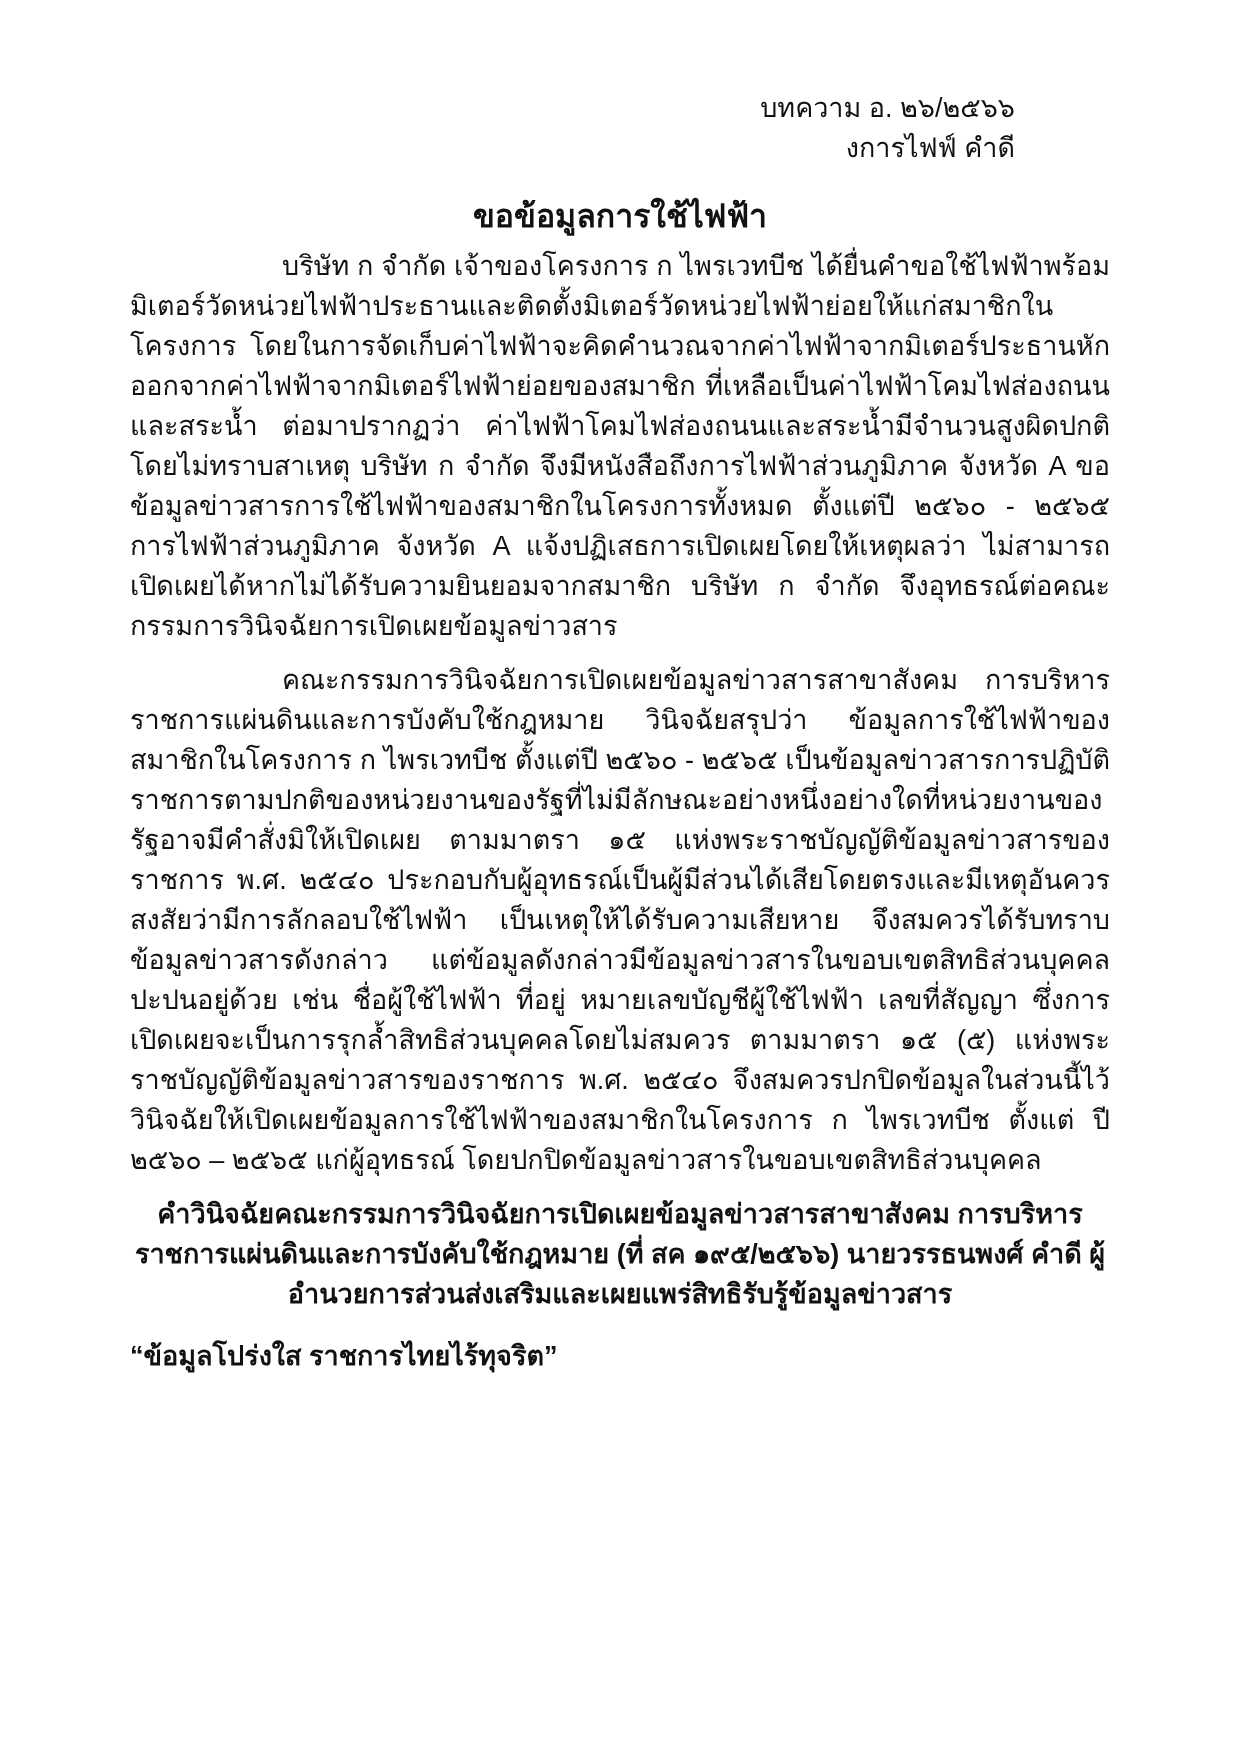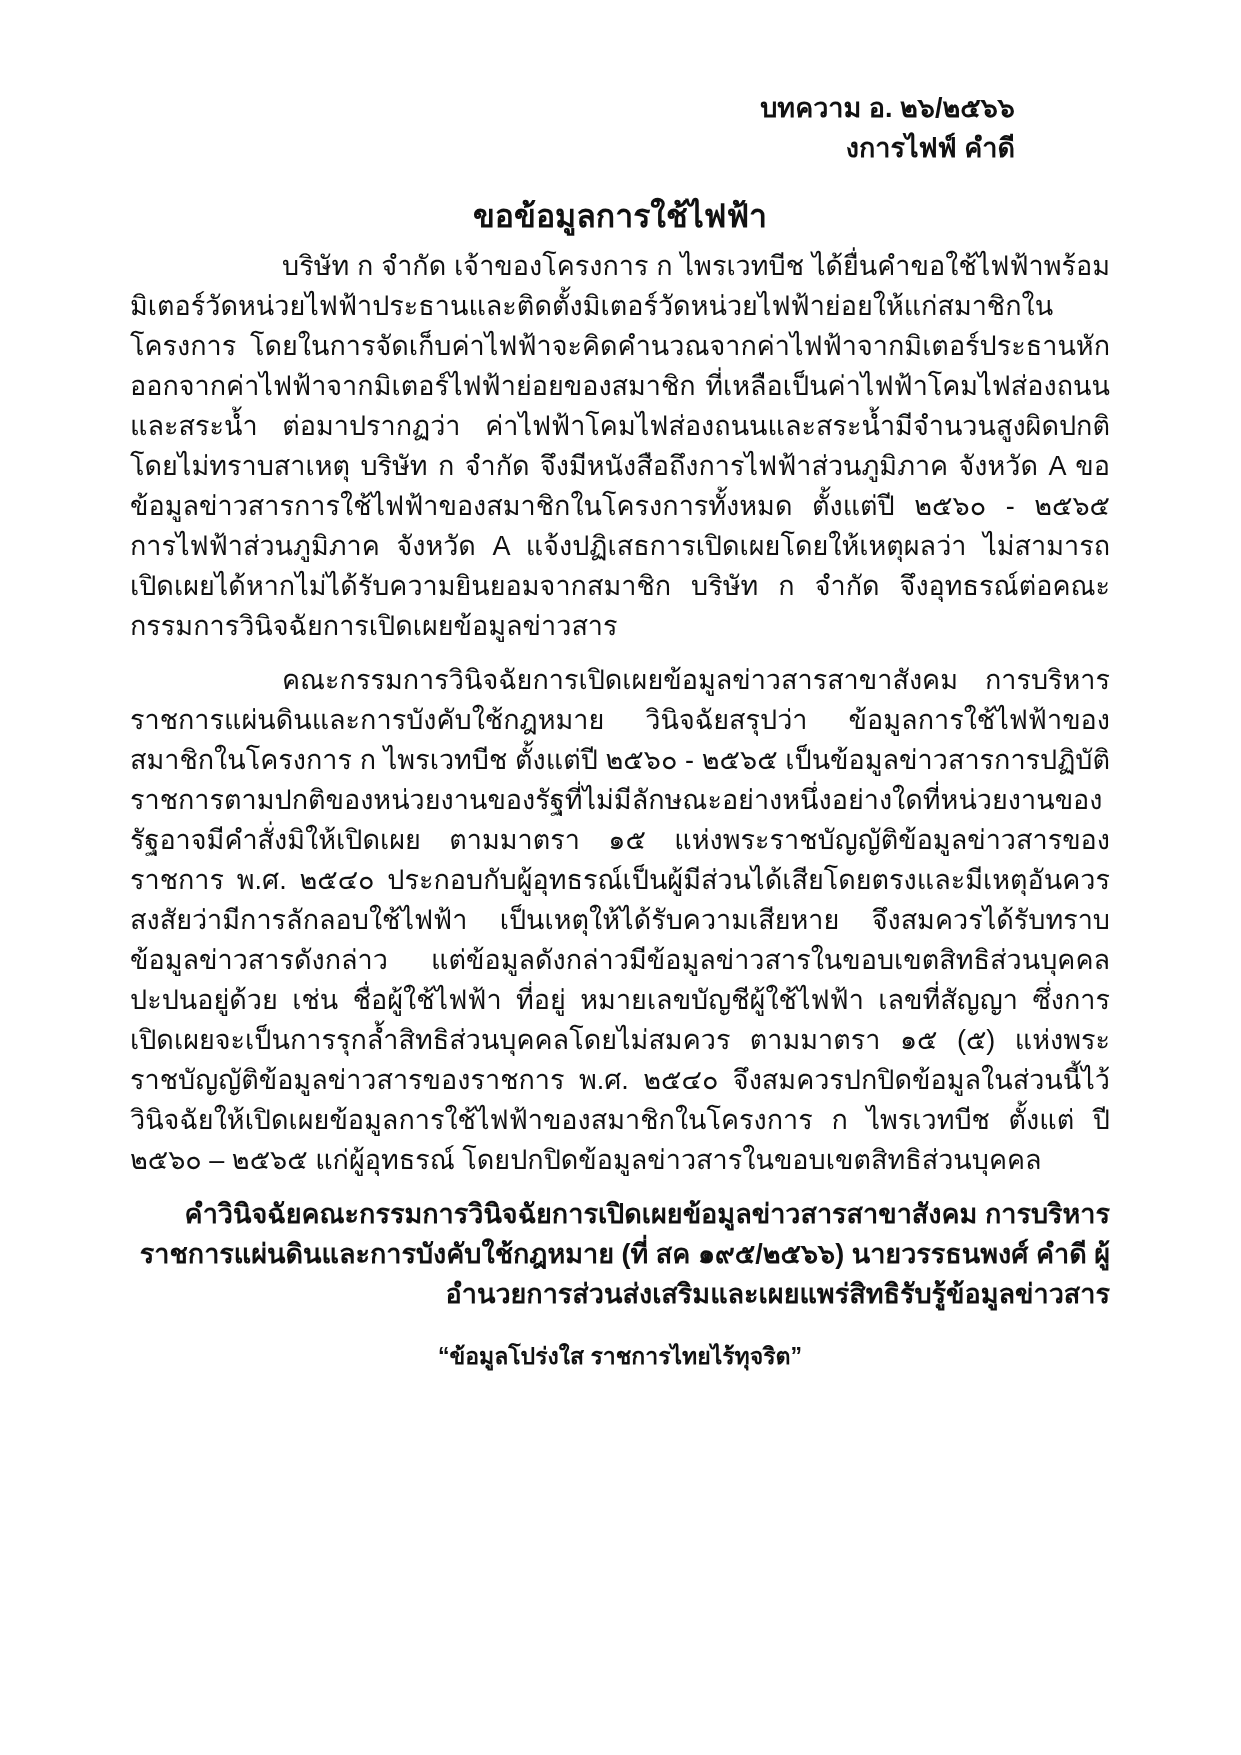--- a/index.html
+++ b/index.html
@@ -19,46 +19,45 @@
     background: #ffffff;
     box-sizing: border-box;
     padding: 88px 131px 0 130px; 
     overflow: hidden;
   }
   .doc-header {
     text-align: right;
     padding-right: 95px;
     font-size: 27px;
     line-height: 40px;
-    font-weight: bold;
   }
   .doc-title {
     margin: 28px 0 10px 0;
     text-align: center;
     font-size: 32px;
     font-weight: bold;
     line-height: 40px;
   }
   p.para {
     margin: 0 0 14px 0;
     font-size: 27px;
     line-height: 40px;
     text-align: justify;
   }
   p.para.indent {
     text-indent: 152px;
   }
   p.para.bold {
     font-weight: bold;
-    text-align: right;
+    text-align: center;
   }
   p.closing-quote {
     margin: 22px 0 0 0;
-    text-align: center;
-    font-size: 23px;
+    text-align: left;
+    font-size: 27px;
     font-weight: bold;
     line-height: 40px;
   }
 </style>
 </head>
 <body>
 
 <div class="page">
 
   <div class="doc-header">

